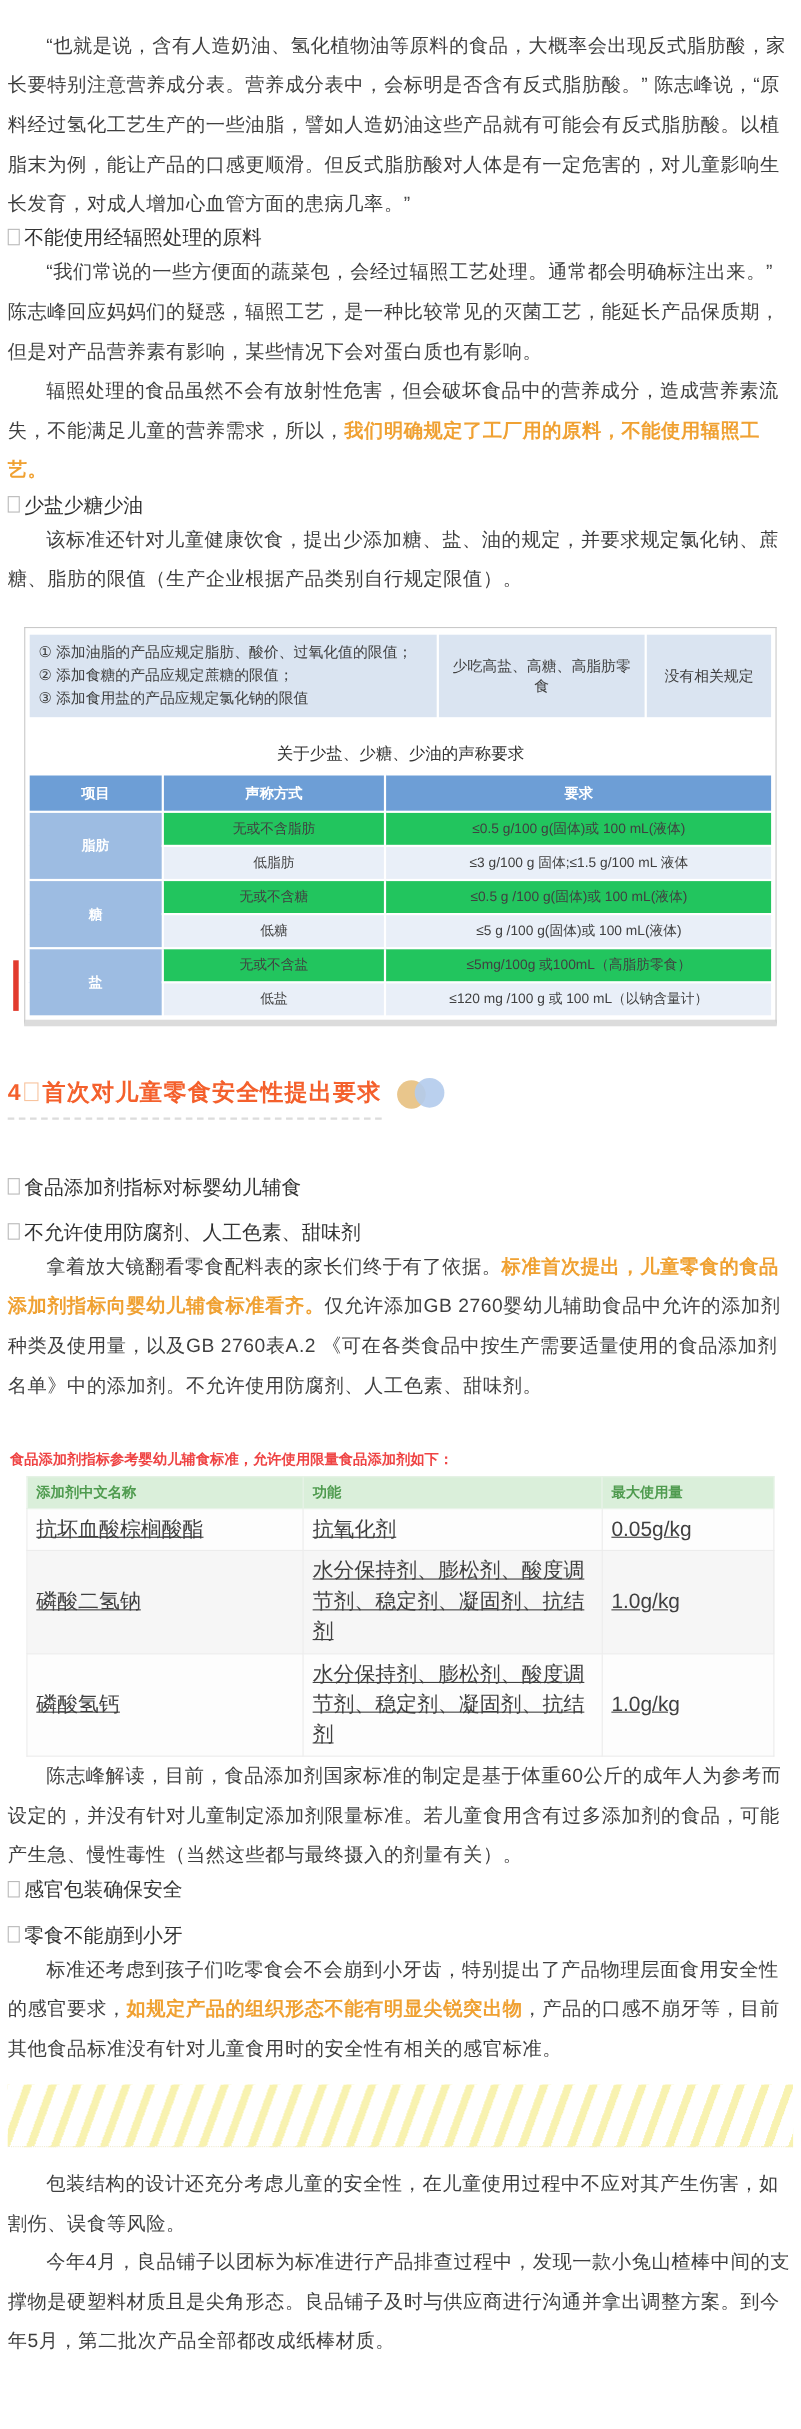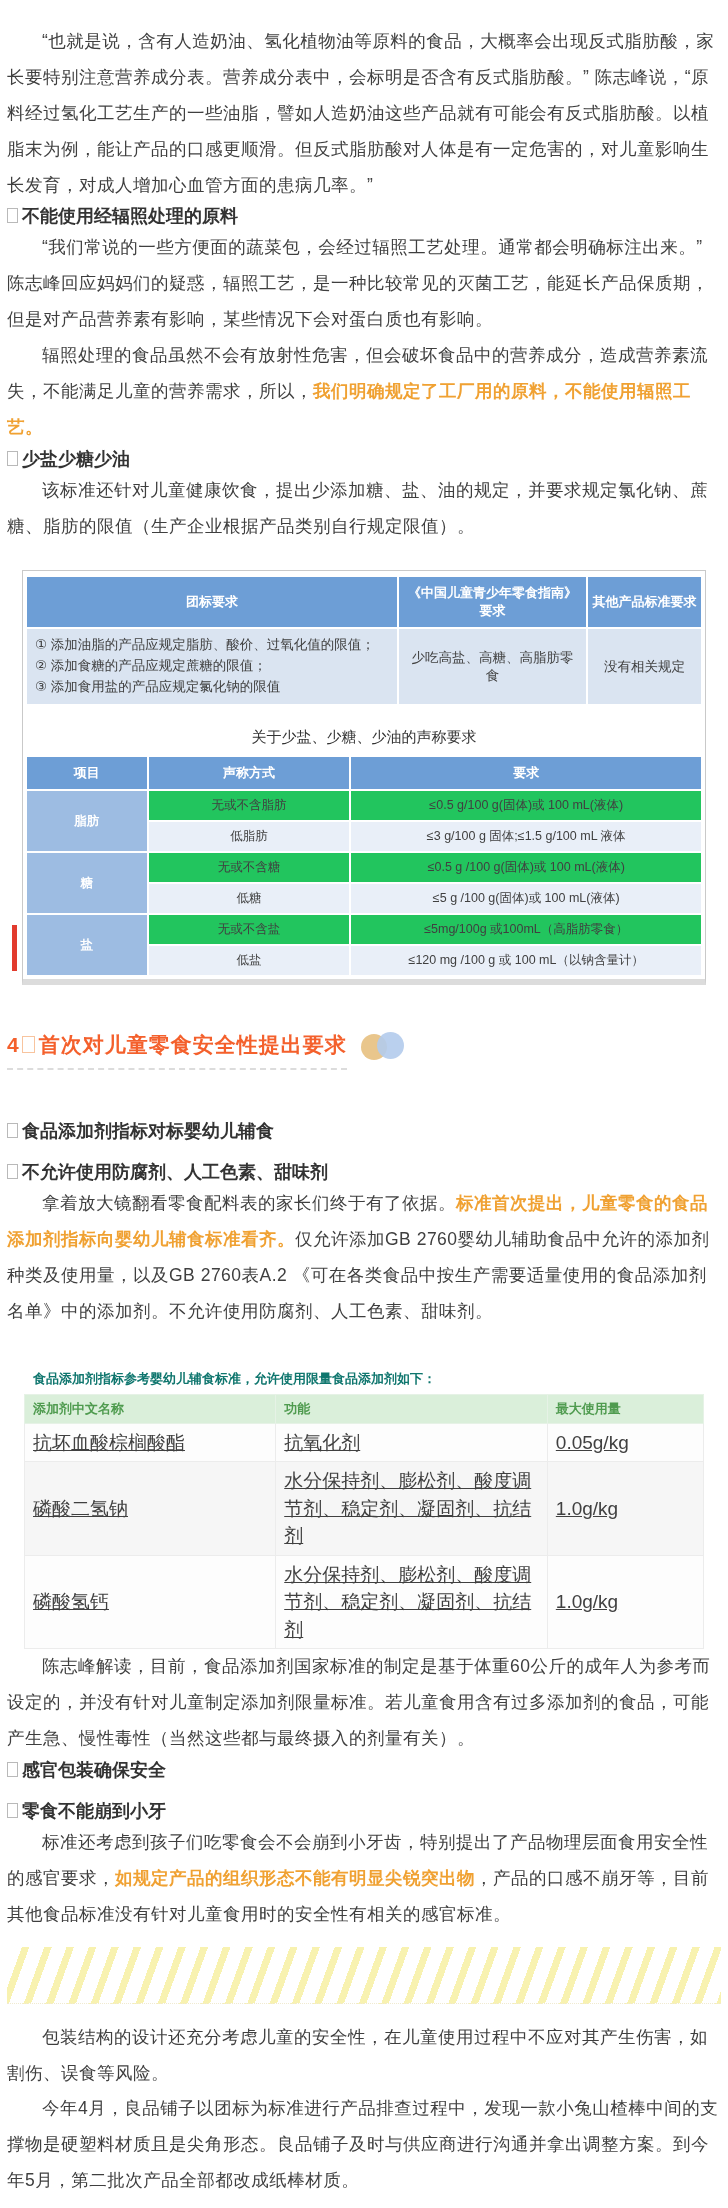--- a/index.html
+++ b/index.html
@@ -18,21 +18,21 @@
     color:#3f3f3f;
     letter-spacing:0.5px;
   }
   .mt-lg { margin-top:40px; }
   .mt-md { margin-top:32px; }
 
   .hl { color:#f0a132; font-weight:bold; }
 
   .subhead {
     font-size:18px;
-    font-weight:bold;
+    font-weight:normal;
     color:#333333;
     margin:0;
     line-height:1.5;
   }
   .subhead + .subhead { margin-top:14px; }
 
   .tofu {
     display:inline-block;
     width:9px; height:13px;
     border:1px solid #b9b9b9;
@@ -86,21 +86,21 @@
 
   .t2-title { text-align:center; font-size:15px; color:#333333; margin:22px 0 8px 0; }
   .tB col.c1 { width:18%; } .tB col.c2 { width:30%; } .tB col.c3 { width:52%; }
   .tB th { padding:5px 4px; }
   .tB td { font-size:12.5px; color:#404040; padding:4px 6px; text-align:center; height:21px; }
   .tB td.cat { background:#9dbce2; color:#ffffff; font-weight:bold; }
   .tB tr.r1 td.d { background:#22c55e; }
   .tB tr.r2 td.d { background:#e9eff8; }
 
   
-  .g-caption { font-size:13px; font-weight:bold; color:#0f766e; margin:40px 15px 6px 26px; }
+  .g-caption { font-size:13px; font-weight:bold; color:#ef4444; margin:40px 15px 6px 2px; }
   table.t-green { width:calc(100% - 34px); margin:0 17px; border-collapse:collapse; table-layout:fixed; border:1px solid #e2e2e2; }
   .tG col.c1 { width:37%; } .tG col.c2 { width:40%; } .tG col.c3 { width:23%; }
   table.t-green th {
     background:#daefda; color:#4f9b4f;
     font-size:13px; font-weight:bold; text-align:left;
     padding:5px 8px; border:1px solid #e6f2e6;
   }
   table.t-green td {
     font-size:19px; color:#404040;
     padding:5px 8px; border:1px solid #ececec;
@@ -137,25 +137,20 @@
     <div class="red-mark"></div>
     <div class="tbl-container">
 
       <table class="t-blue tA">
         <colgroup>
             <col class="c1">
             <col class="c2">
             <col class="c3">
           </colgroup>
         <tbody>
-            <tr>
-          <th>团标要求</th>
-          <th>《中国儿童青少年零食指南》要求</th>
-          <th>其他产品标准要求</th>
-        </tr>
         <tr>
           <td>
             <div class="num-item">① 添加油脂的产品应规定脂肪、酸价、过氧化值的限值；</div>
             <div class="num-item">② 添加食糖的产品应规定蔗糖的限值；</div>
             <div class="num-item">③ 添加食用盐的产品应规定氯化钠的限值</div>
           </td>
           <td class="center">少吃高盐、高糖、高脂肪零食</td>
           <td class="center">没有相关规定</td>
         </tr>
       </tbody>

